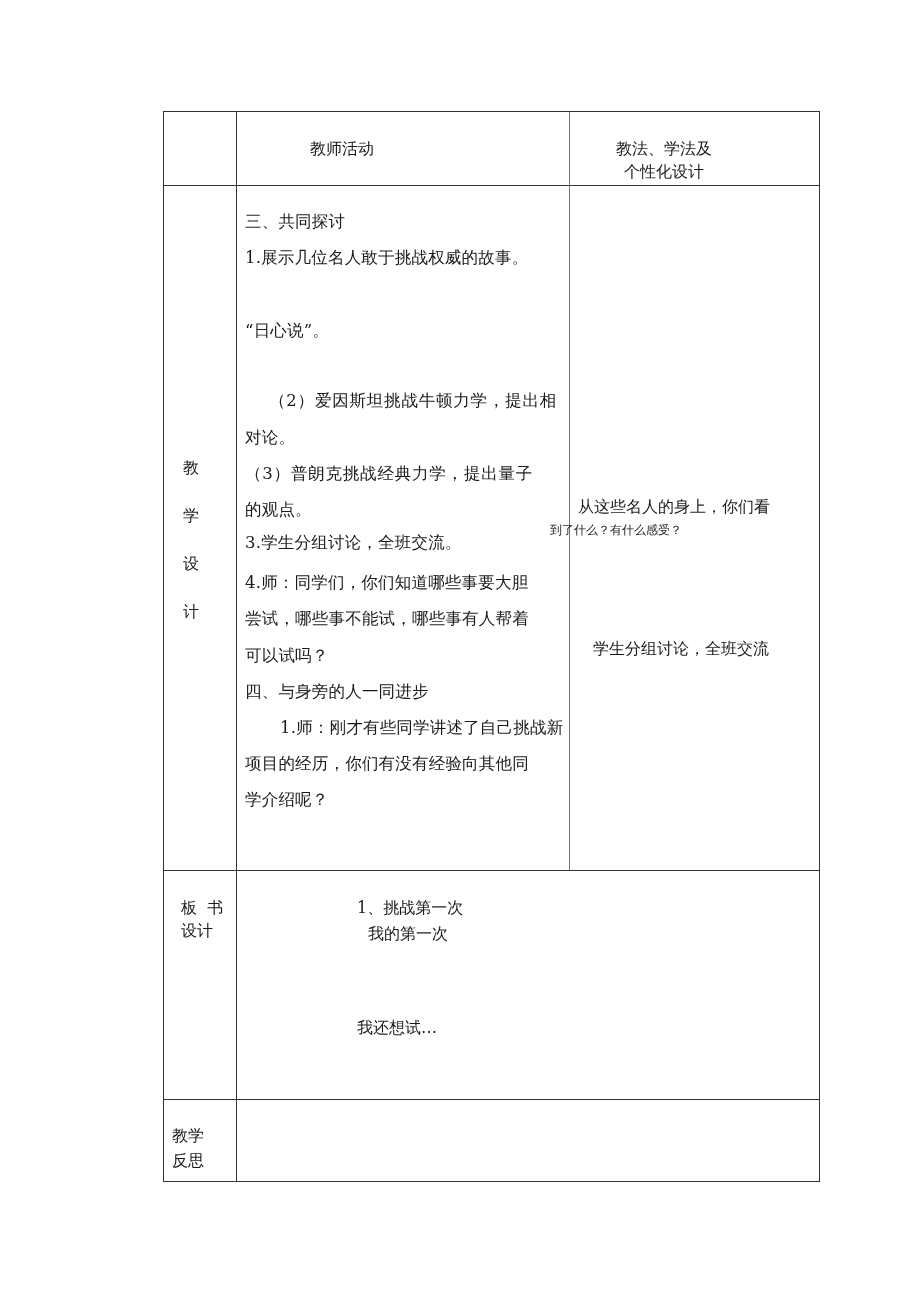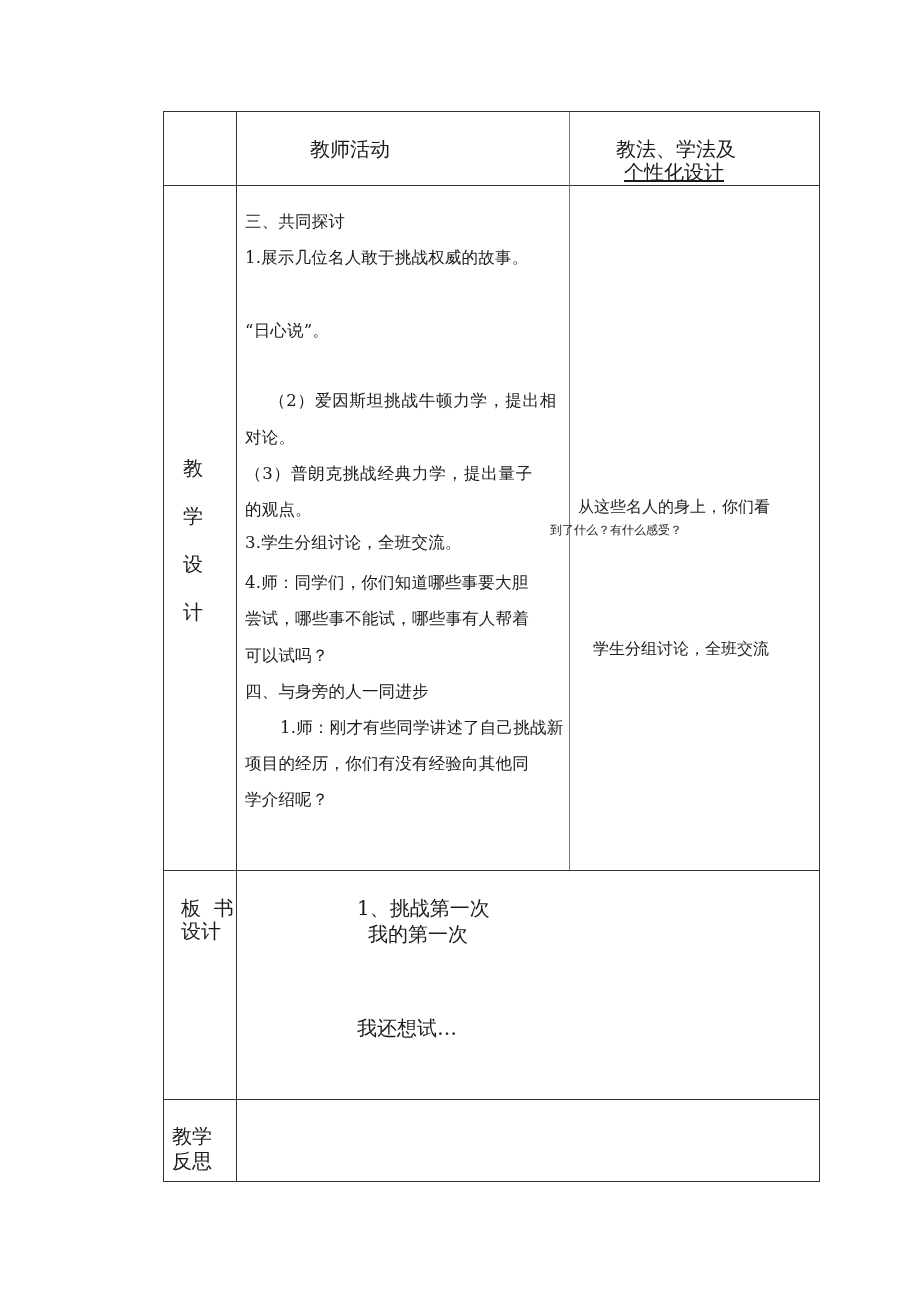--- a/index.html
+++ b/index.html
@@ -3,21 +3,21 @@
   <meta charset="utf-8">
   <style>
     html, body { margin: 0; padding: 0; background: #ffffff; }
     body { width: 920px; height: 1302px; position: relative; overflow: hidden;
            font-family: "DejaVu Serif", "Liberation Serif", serif; color: #1a1a1a; }
     .page { position: absolute; left: 0; top: 0; width: 920px; height: 1302px; }
     .tbl { position: absolute; left: 163px; top: 111px; width: 657px; height: 1071px;
            border: 1px solid #333; box-sizing: border-box; }
     .hline { position: absolute; left: 0; right: 0; height: 0; border-top: 1px solid #333; }
     .vline { position: absolute; width: 0; border-left: 1px solid #333; }
-    .txt { position: absolute; font-size: 20px; line-height: 20px; white-space: nowrap; }
+    .txt { position: absolute; font-size: 16px; line-height: 20px; white-space: nowrap; }
     .body-line { position: absolute; left: 245px; font-size: 16.5px; line-height: 22px; white-space: nowrap; letter-spacing: 0.2px; }
     .watermark { position: absolute; left: 232px; top: 598px; font-family: "DejaVu Sans", "Liberation Sans", sans-serif;
                  font-size: 62px; color: rgba(150,150,150,0.22); letter-spacing: 2px; white-space: nowrap; pointer-events: none; }
   </style>
 </head>
 <body>
 
 <div class="page">
 
   <div class="tbl">
@@ -25,21 +25,21 @@
     <div class="hline" style="top:73px;"></div>
     <div class="hline" style="top:758px;"></div>
     <div class="hline" style="top:987px;"></div>
 
     <div class="vline" style="left:72px; top:0; height:1069px;"></div>
     <div class="vline" style="left:405px; top:0; height:758px; border-left-color:#777;"></div>
   </div>
 
   <div class="txt" style="left:310px; top:139px;">教师活动</div>
   <div class="txt" style="left:616px; top:139px;">教法、学法及</div>
-  <div class="txt" style="left:624px; top:162px;text-decoration:underline;">个性化设计</div>
+  <div class="txt" style="left:624px; top:162px;">个性化设计</div>
 
   <div class="txt" style="left:183px; top:458px;">教</div>
   <div class="txt" style="left:183px; top:506px;">学</div>
   <div class="txt" style="left:183px; top:554px;">设</div>
   <div class="txt" style="left:183px; top:602px;">计</div>
 
   <div class="body-line" style="top:211px;">三、共同探讨</div>
   <div class="body-line" style="top:247px;">1.展示几位名人敢于挑战权威的故事。</div>
   <div class="body-line" style="top:320px;">“日心说”。</div>
   <div class="body-line" style="top:390px; letter-spacing:0.8px;margin-left:24px;">（2）爱因斯坦挑战牛顿力学，提出相</div>

